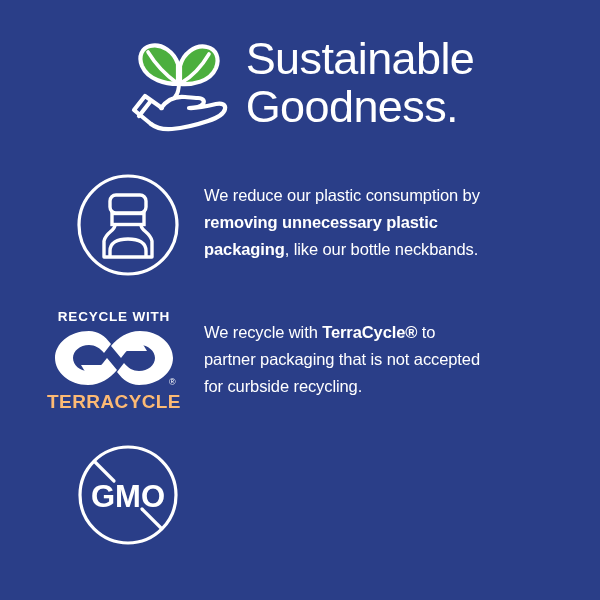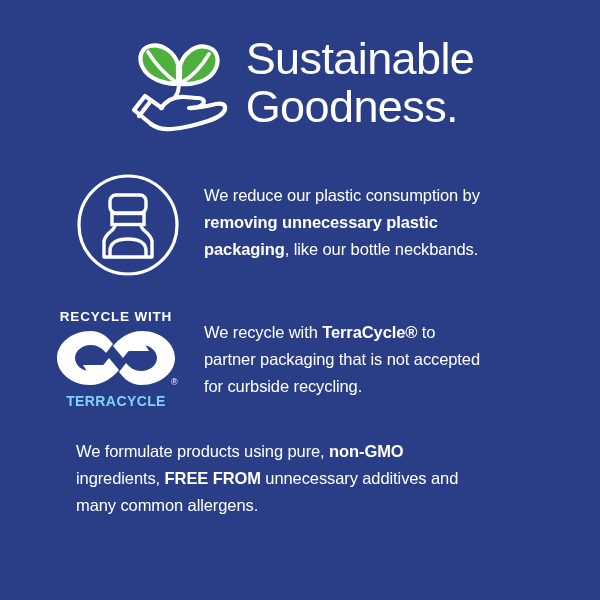--- a/index.html
+++ b/index.html
@@ -107,24 +107,24 @@
     color: #fff;
     font-family: "Liberation Sans", sans-serif;
     font-weight: 700;
     font-size: 13.5px;
     letter-spacing: 0.8px;
     line-height: 15px;
     margin-bottom: 3px;
   }
   .tc-mark { width: 126px; height: 62px; display:block; }
   .tc-bottom {
-    color: #7dd3fc;
+    color: #fdba74;
     font-family: "Liberation Sans", sans-serif;
     font-weight: 700;
-    font-size: 14px;
+    font-size: 19px;
     letter-spacing: 0.4px;
     line-height: 21px;
     margin-top: 2px;
   }
 
   
   .icon-gmo { width: 104px; height: 104px; display:block; }
 </style>
 </head>
 <body style="background: rgb(42, 62, 136);">
@@ -206,19 +206,27 @@
           </span>
           <div class="tc-bottom">TERRACYCLE</div>
         </div>
       </div>
       <div class="row-text">
         <span>We recycle with </span><b>TerraCycle®</b><span> to partner packaging that is not accepted for curbside recycling.</span>
       </div>
     </div>
 
     <div class="row row-3">
-      <div class="row-text">
-        <span>We formulate products using pure, </span><b>non-GMO</b><span> ingredients, </span><b>FREE FROM</b><span> unnecessary additives and many common allergens.</span>
+      <div class="row-icon">
+        <span>
+          <svg class="icon-gmo" viewBox="0 0 104 104" width="104" height="104" aria-hidden="true">
+            <circle cx="52" cy="52" r="48" fill="none" stroke="#ffffff" stroke-width="3.2"></circle>
+
+            <path d="M18.5 18.5 L 38 38" stroke="#ffffff" stroke-width="3.2" stroke-linecap="round" fill="none"></path>
+            <path d="M66 66 L 85.5 85.5" stroke="#ffffff" stroke-width="3.2" stroke-linecap="round" fill="none"></path>
+            <text x="52" y="64" text-anchor="middle" fill="#ffffff" font-family="Liberation Sans, sans-serif" font-size="31" font-weight="700">GMO</text>
+          </svg>
+        </span>
       </div>
     </div>
 
   </div>
 </div>
 
 </body></html>

